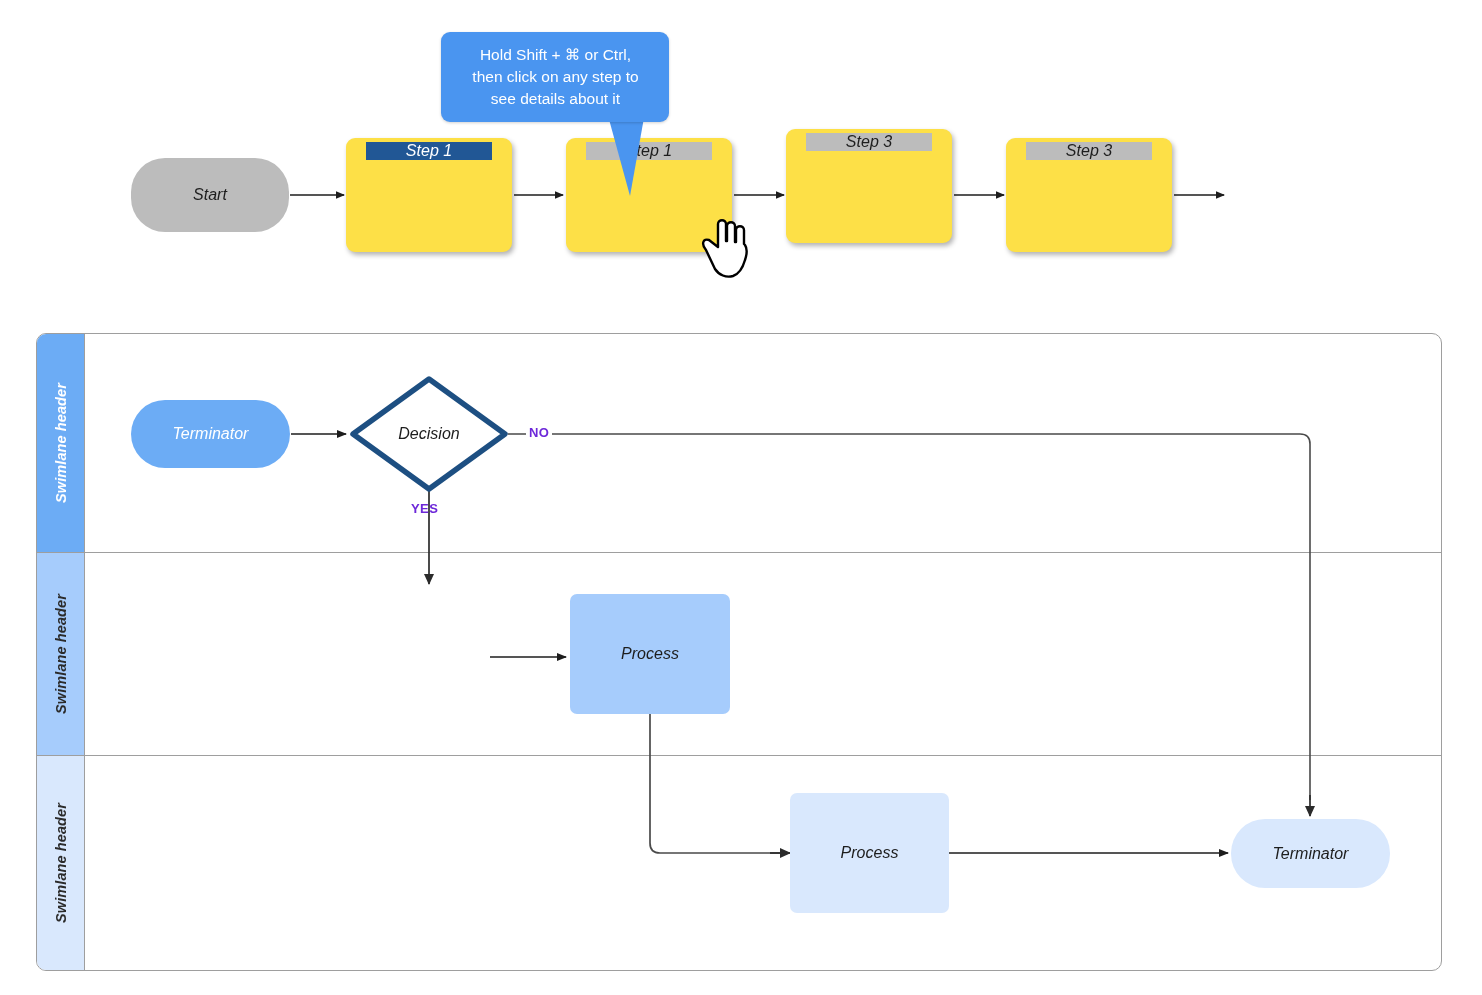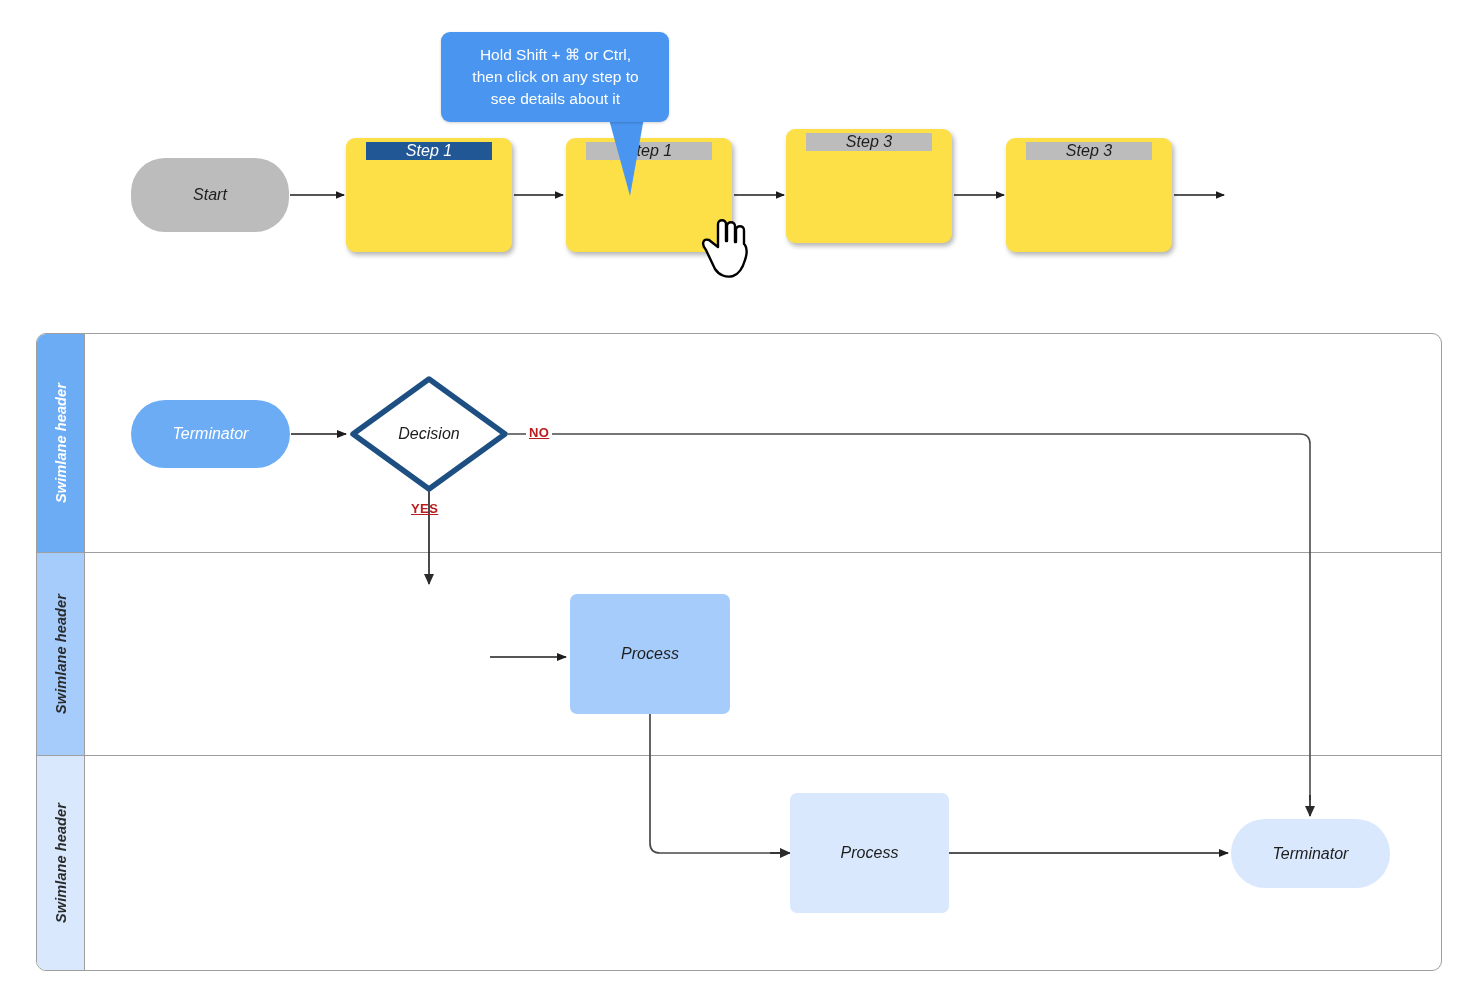--- a/index.html
+++ b/index.html
@@ -114,23 +114,22 @@
   svg.overlay {
     position: absolute;
     left: 0; top: 0;
     pointer-events: none;
     overflow: visible;
   }
   .edgelbl {
     position: absolute;
     font-size: 13px;
     font-weight: bold;
-    color: #b91c1c;
+    color: #6d28d9;
     letter-spacing: 0.4px;
-    text-decoration: underline;
   }
   .cursor-hand { position: absolute; }
 </style>
 </head>
 <body>
 
 <div id="canvas">
 
   <div class="abs" style="left:0;top:0;width:1482px;height:300px;">
 

